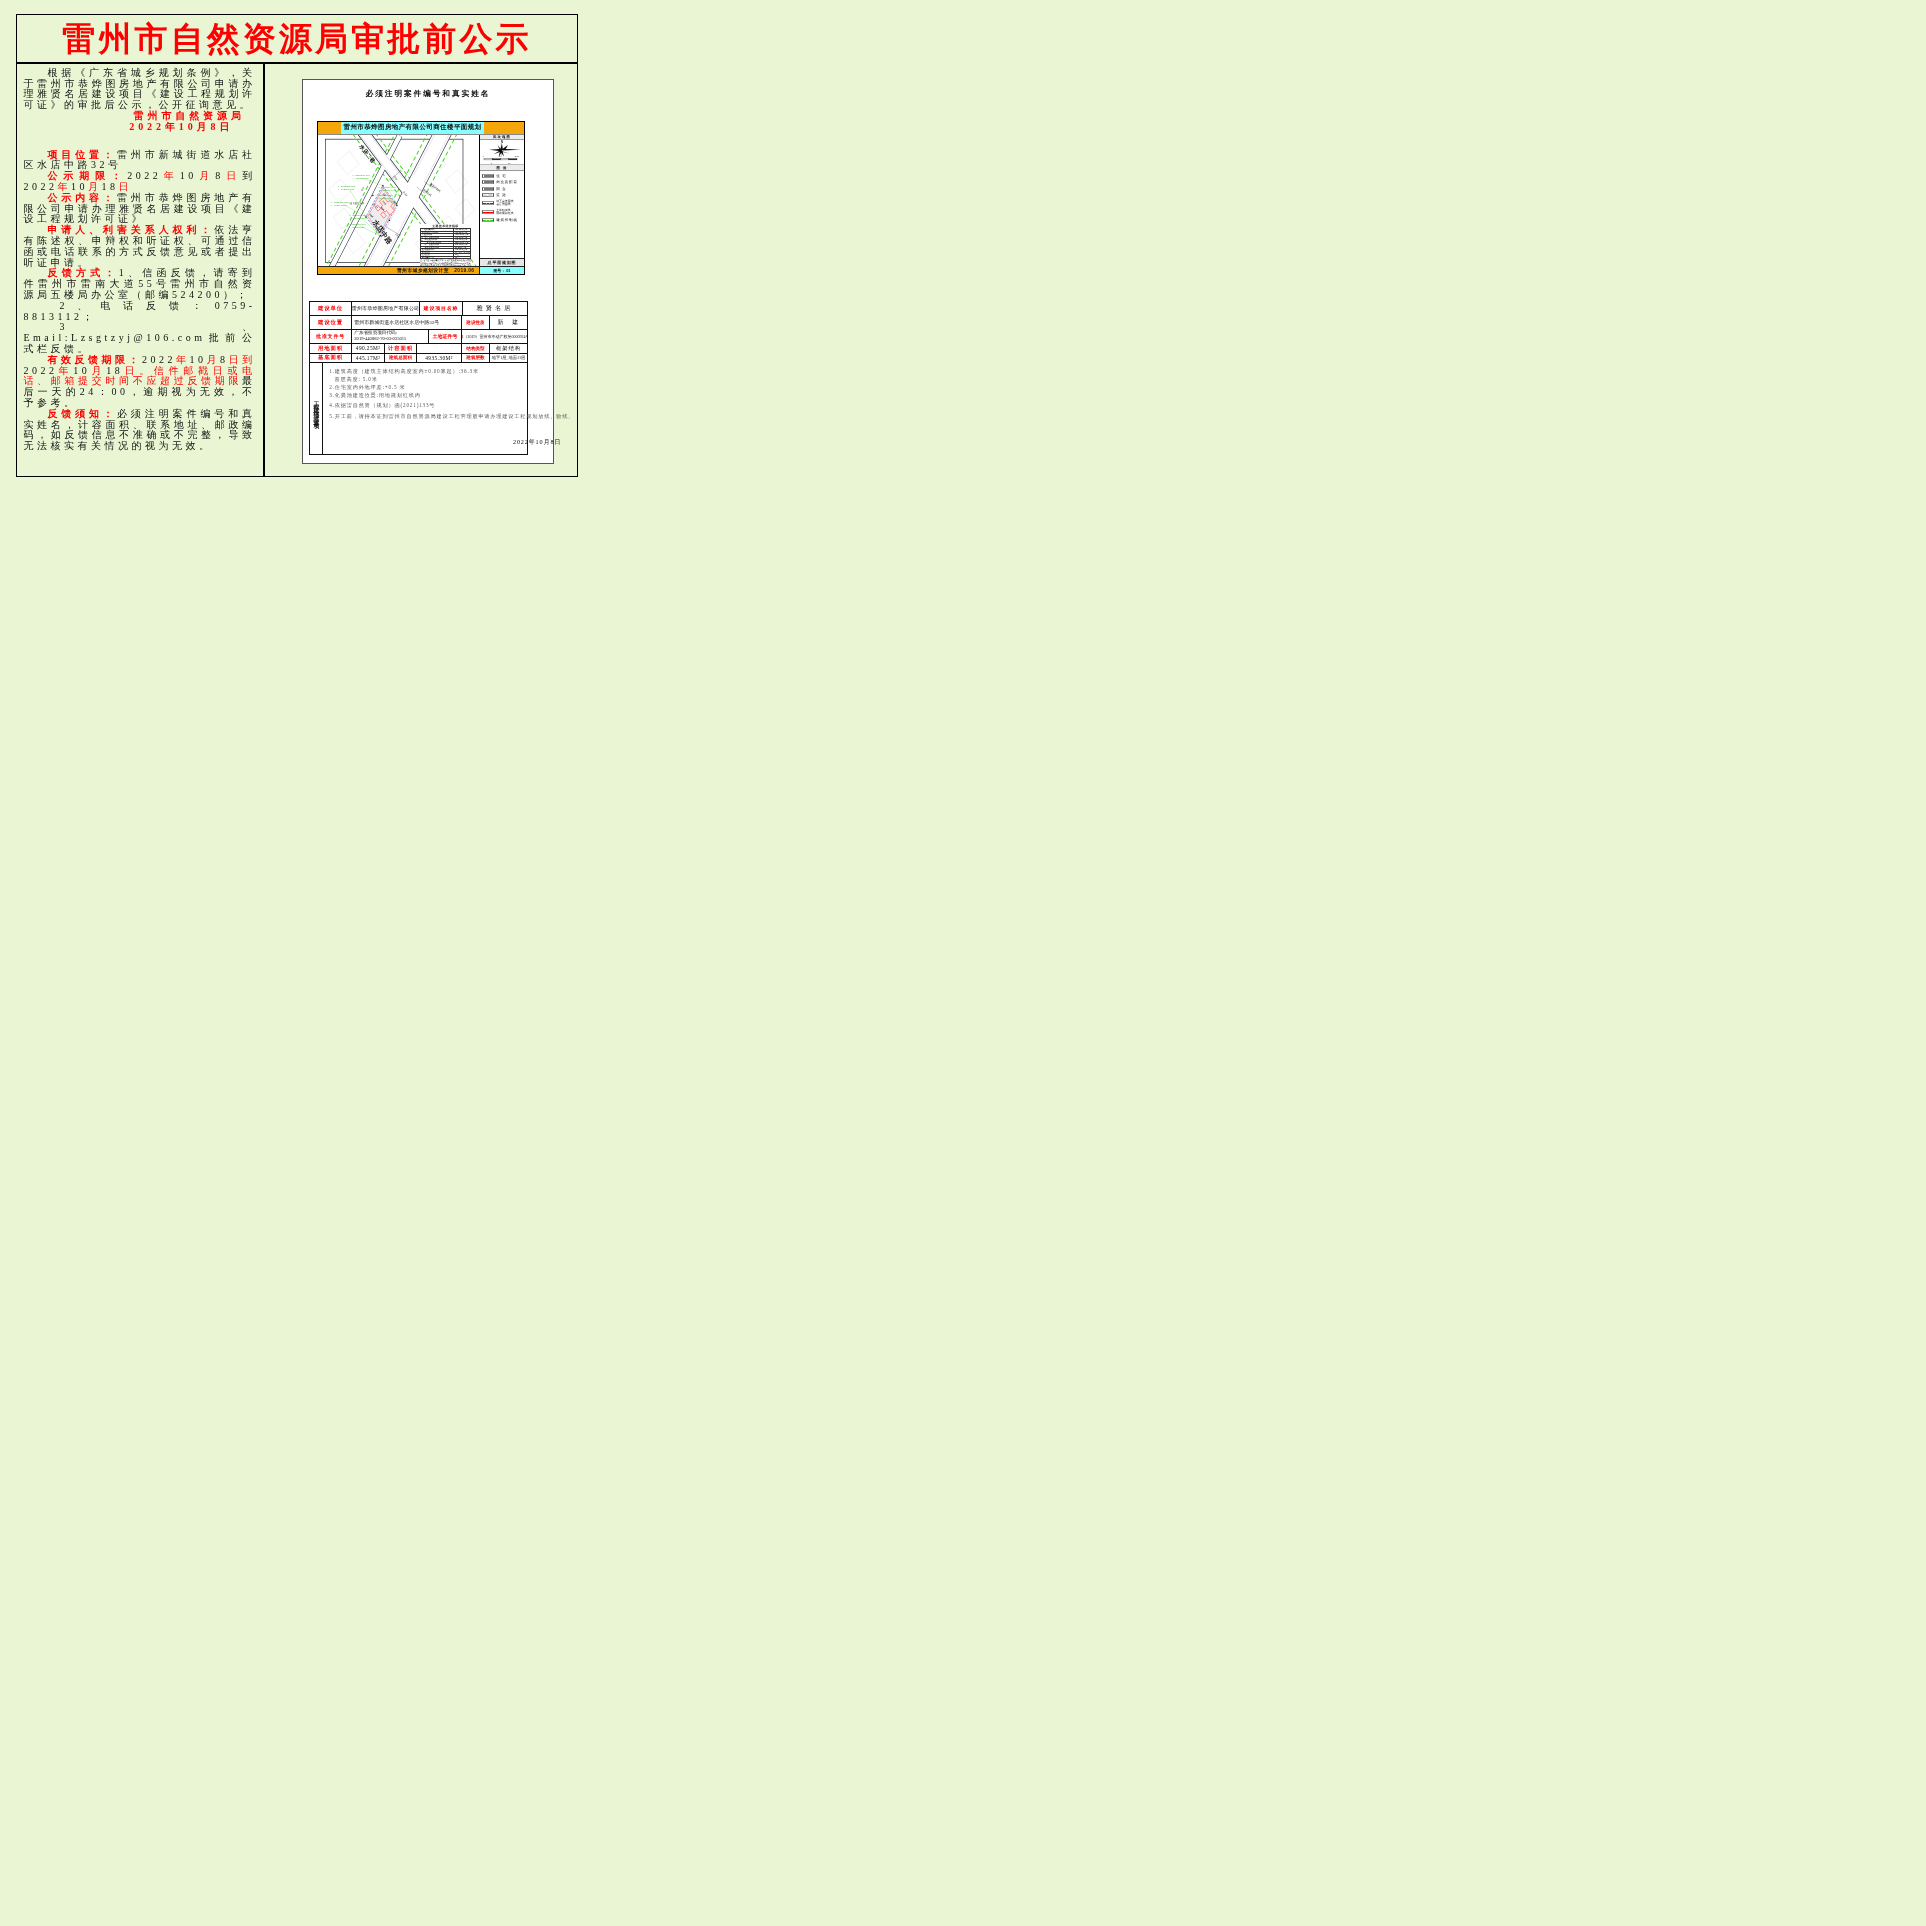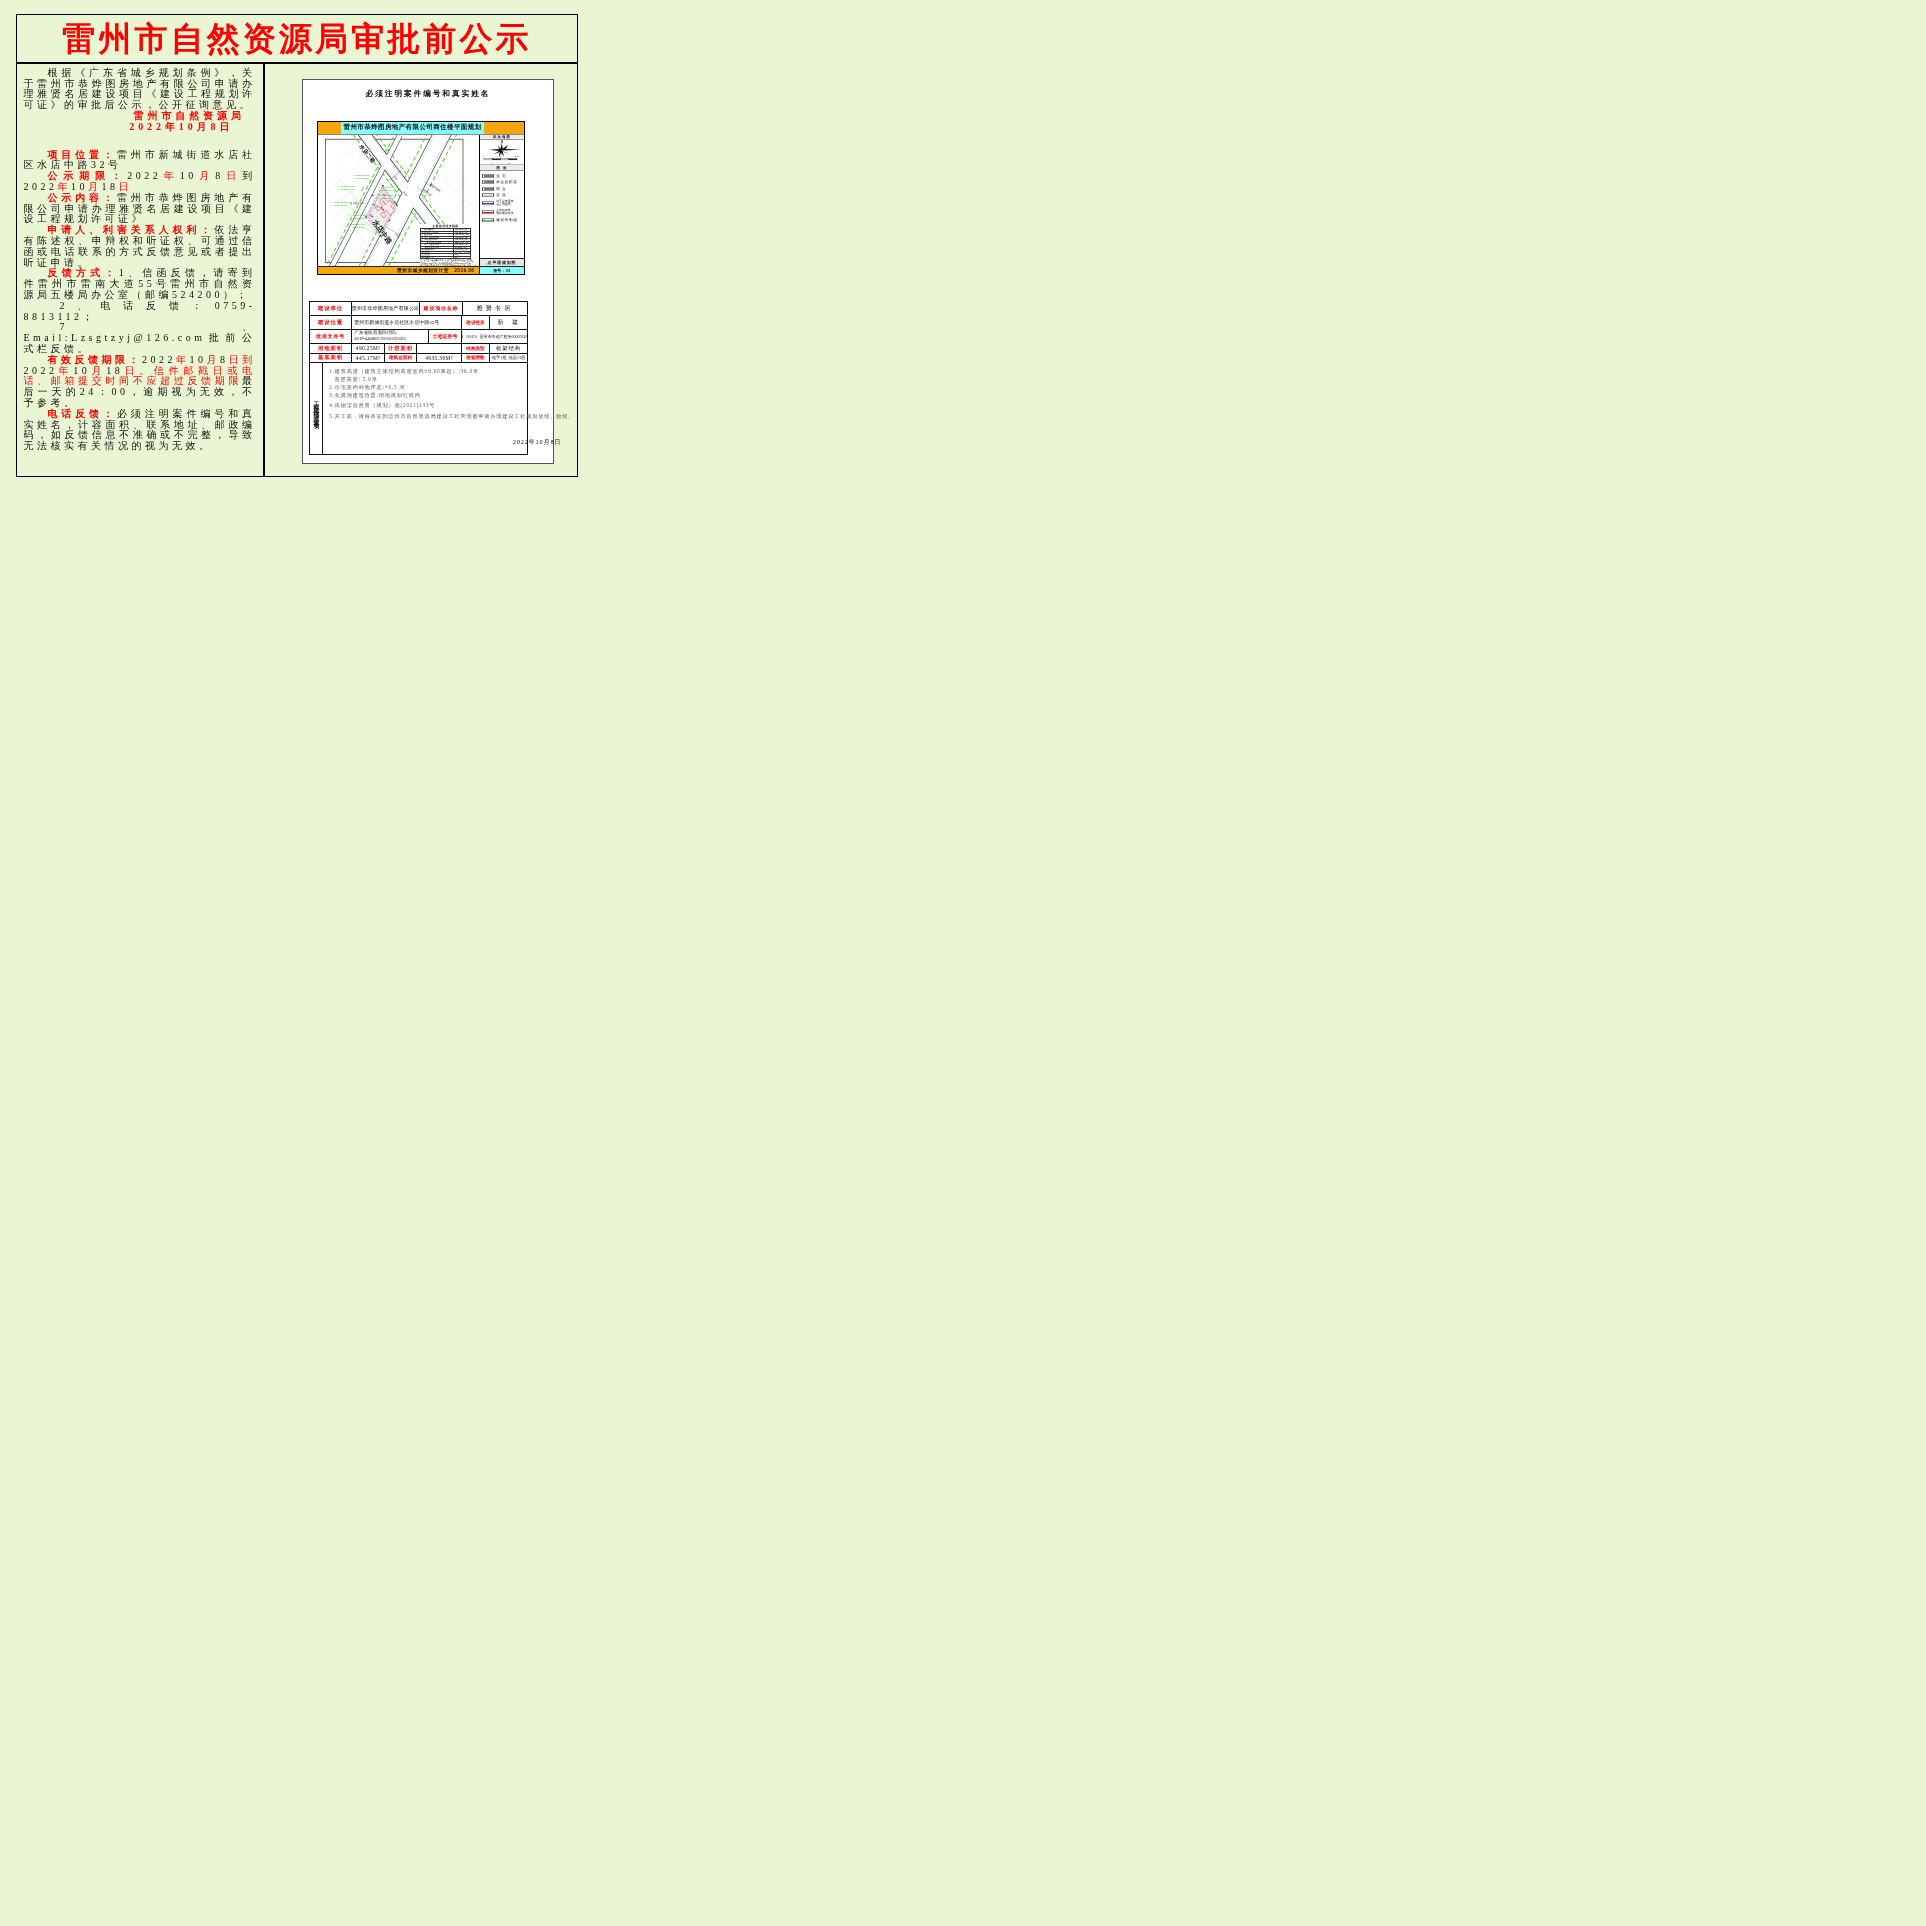--- a/index.html
+++ b/index.html
@@ -131,23 +131,23 @@
 <div class="left-col" id="left-col">
     <p class="indent"><span class="seg-k">根据《广东省城乡规划条例》，关于雷州市恭烨图房地产有限公司申请办理雅贤名居建设项目《建设工程规划许可证》的审批后公示，公开征询意见。</span></p>
     <p class="sign"><span class="seg-rb">雷州市自然资源局</span></p>
     <p class="sign sign2"><span class="seg-rb">2022年10月8日</span></p>
     <p class="indent gap"><span class="seg-rb">项目位置：</span><span class="seg-k">雷州市新城街道水店社区水店中路32号</span></p>
     <p class="indent"><span class="seg-rb">公示期限：</span><span class="seg-k">2022</span><span class="seg-r">年</span><span class="seg-k">10</span><span class="seg-r">月</span><span class="seg-k">8</span><span class="seg-r">日</span><span class="seg-k">到2022</span><span class="seg-r">年</span><span class="seg-k">10</span><span class="seg-r">月</span><span class="seg-k">18</span><span class="seg-r">日</span></p>
     <p class="indent"><span class="seg-rb">公示内容：</span><span class="seg-k">雷州市恭烨图房地产有限公司申请办理雅贤名居建设项目《建设工程规划许可证》</span></p>
     <p class="indent"><span class="seg-rb">申请人、利害关系人权利：</span><span class="seg-k">依法亨有陈述权、申辩权和听证权、可通过信函或电话联系的方式反馈意见或者提出听证申请。</span></p>
     <p class="indent"><span class="seg-rb">反馈方式：</span><span class="seg-k">1、信函反馈，请寄到件雷州市雷南大道55号雷州市自然资源局五楼局办公室（邮编524200）；</span></p>
     <p class="indent2"><span class="seg-k">2、电话反馈：0759-8813112；</span></p>
-    <p class="indent2"><span class="seg-k">7、Email:Lzsgtzyj@126.com批前公式栏反馈。</span></p>
+    <p class="indent2"><span class="seg-k">3、Email:Lzsgtzyj@106.com批前公式栏反馈。</span></p>
     <p class="indent"><span class="seg-rb">有效反馈期限：</span><span class="seg-k">2022</span><span class="seg-r">年</span><span class="seg-k">10</span><span class="seg-r">月</span><span class="seg-k">8</span><span class="seg-r">日</span><span class="seg-r">到</span><span class="seg-k">2022</span><span class="seg-r">年</span><span class="seg-k">10</span><span class="seg-r">月</span><span class="seg-k">18</span><span class="seg-r">日。信件邮戳日或电话、邮箱提交时间不应超过反馈期限</span><span class="seg-k">最后一天的24：00，逾期视为无效，不予参考。</span></p>
-    <p class="indent"><span class="seg-rb">电话反馈：</span><span class="seg-k">必须注明案件编号和真实姓名，计容面积、联系地址、邮政编码，如反馈信息不准确或不完整，导致无法核实有关情况的视为无效。</span></p>
+    <p class="indent"><span class="seg-rb">反馈须知：</span><span class="seg-k">必须注明案件编号和真实姓名，计容面积、联系地址、邮政编码，如反馈信息不准确或不完整，导致无法核实有关情况的视为无效。</span></p>
   </div>
 
 <div class="doc"></div>
 <div class="doc-title">必须注明案件编号和真实姓名</div>
 
 <div class="plan-frame">
   <div class="plan-header">
     <div class="ph-orange-l"></div>
     <div class="ph-cyan">雷州市恭烨图房地产有限公司商住楼平面规划</div>
     <div class="ph-orange-r"></div>

